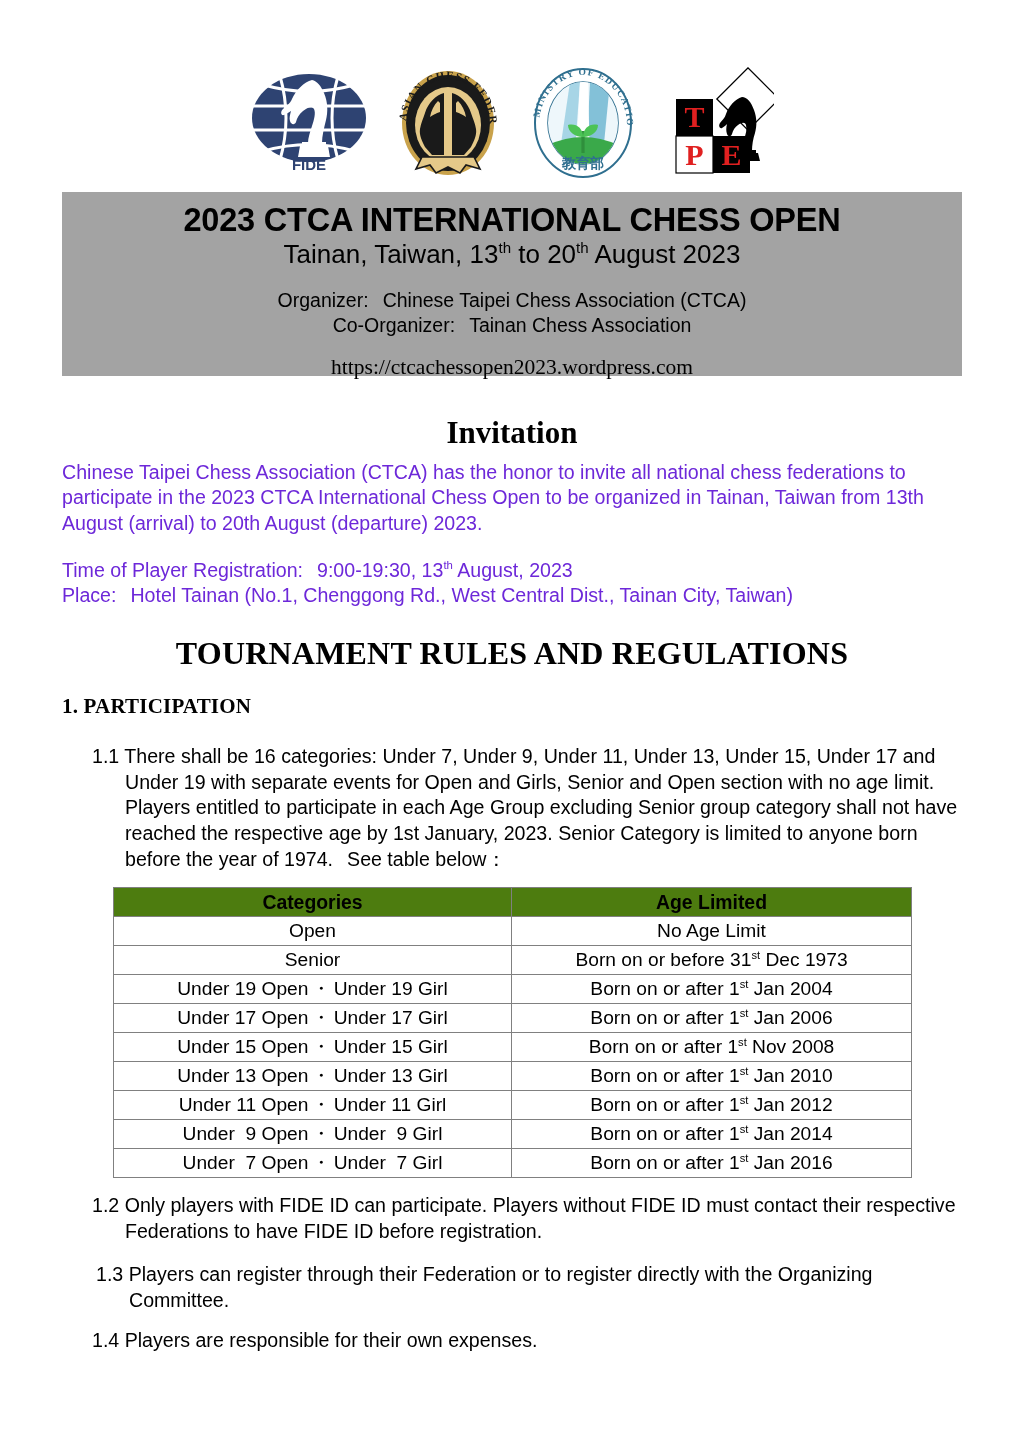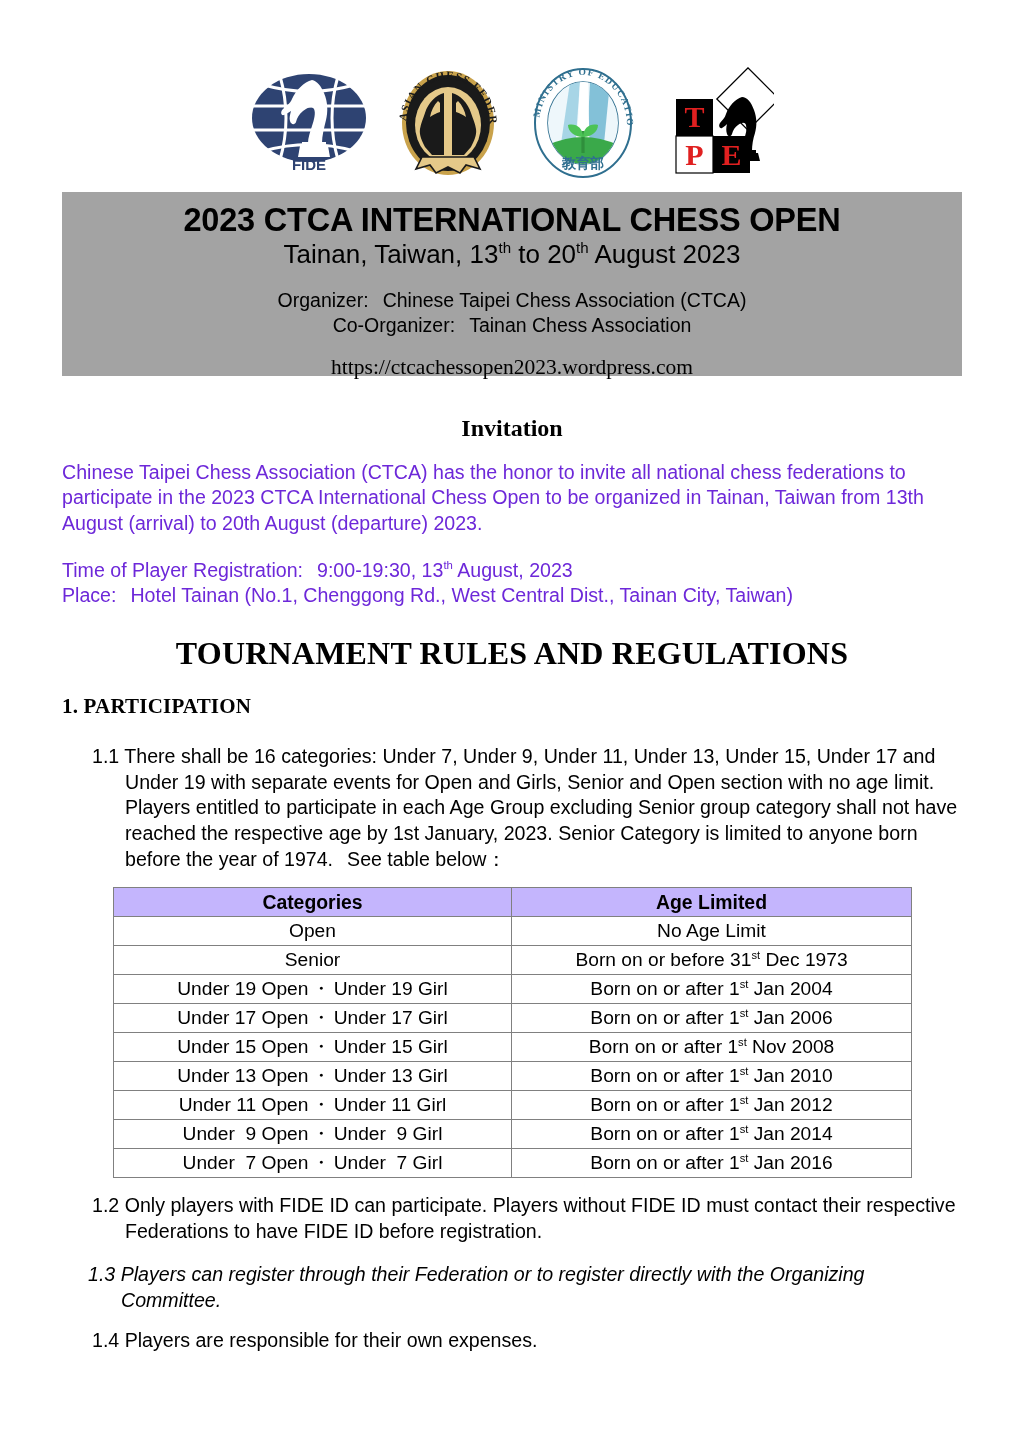--- a/index.html
+++ b/index.html
@@ -88,21 +88,21 @@
 
   
   .h-invitation {
     position: absolute;
     left: 0;
     top: 415px;
     width: 1024px;
     text-align: center;
     font-family: "Liberation Serif", serif;
     font-weight: bold;
-    font-size: 24px;
+    font-size: 31px;
   }
   .h-rules {
     position: absolute;
     left: 0;
     top: 635px;
     width: 1024px;
     text-align: center;
     font-family: "Liberation Serif", serif;
     font-weight: bold;
     font-size: 32px;
@@ -141,21 +141,21 @@
     position: absolute;
     font-size: 19.6px;
     line-height: 1.31;
     width: 872px;
     padding-left: 33px;
     box-sizing: border-box;
     text-indent: -33px;
   }
   #item-11 { left: 92px; top: 744px; width: 880px; }
   #item-12 { left: 92px; top: 1193px; width: 880px; }
-  #item-13 { left: 88px; top: 1262px; width: 880px; font-style: italic; }
+  #item-13 { left: 96px; top: 1262px; width: 880px; }
   #item-14 { left: 92px; top: 1328px; width: 880px; }
 
   .gapsp { display: inline-block; width: 14px; }
 
   
   .age-table {
     position: absolute;
     left: 113px;
     top: 887px;
     width: 798px;
@@ -166,21 +166,21 @@
     border: 1px solid #808080;
     height: 28px;
     text-align: center;
     vertical-align: middle;
     font-size: 19.2px;
     font-weight: normal;
     padding: 0 4px;
     line-height: 1.05;
   }
   .age-table th {
-    background: #c4b5fd;
+    background: #4d7c0f;
     font-weight: bold;
     font-size: 19.4px;
   }
   .age-table col.c1 { width: 398px; }
   .age-table col.c2 { width: 400px; }
   .sep { padding: 0 3px; }
 </style>
 </head>
 <body>
 

